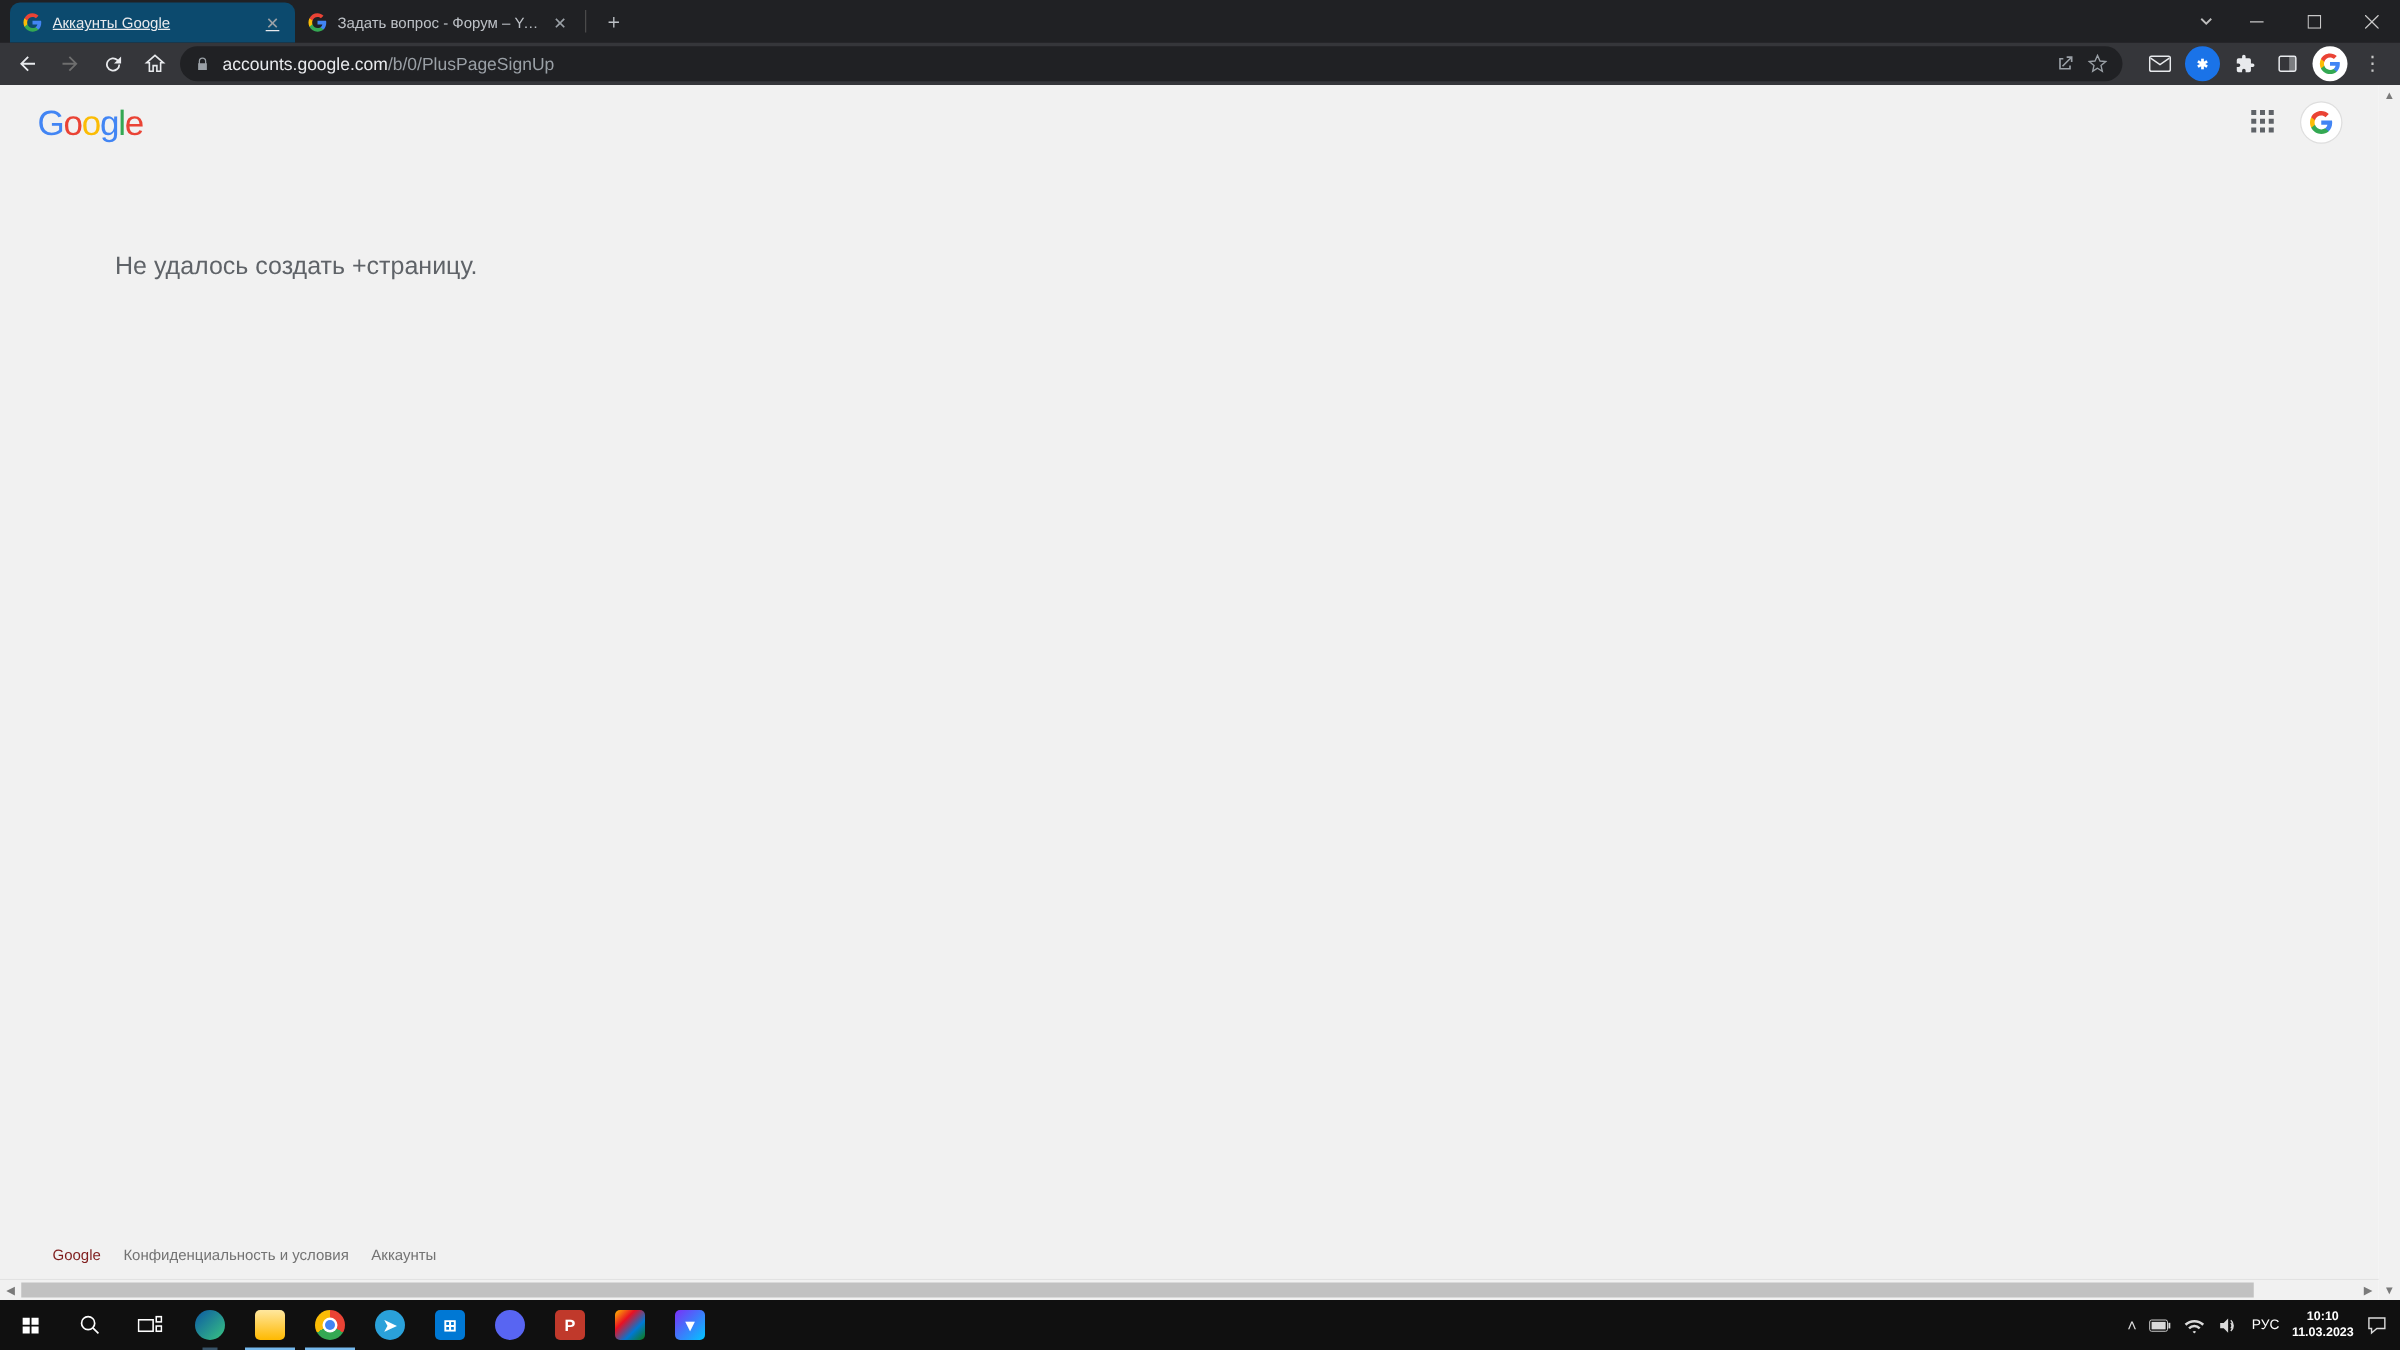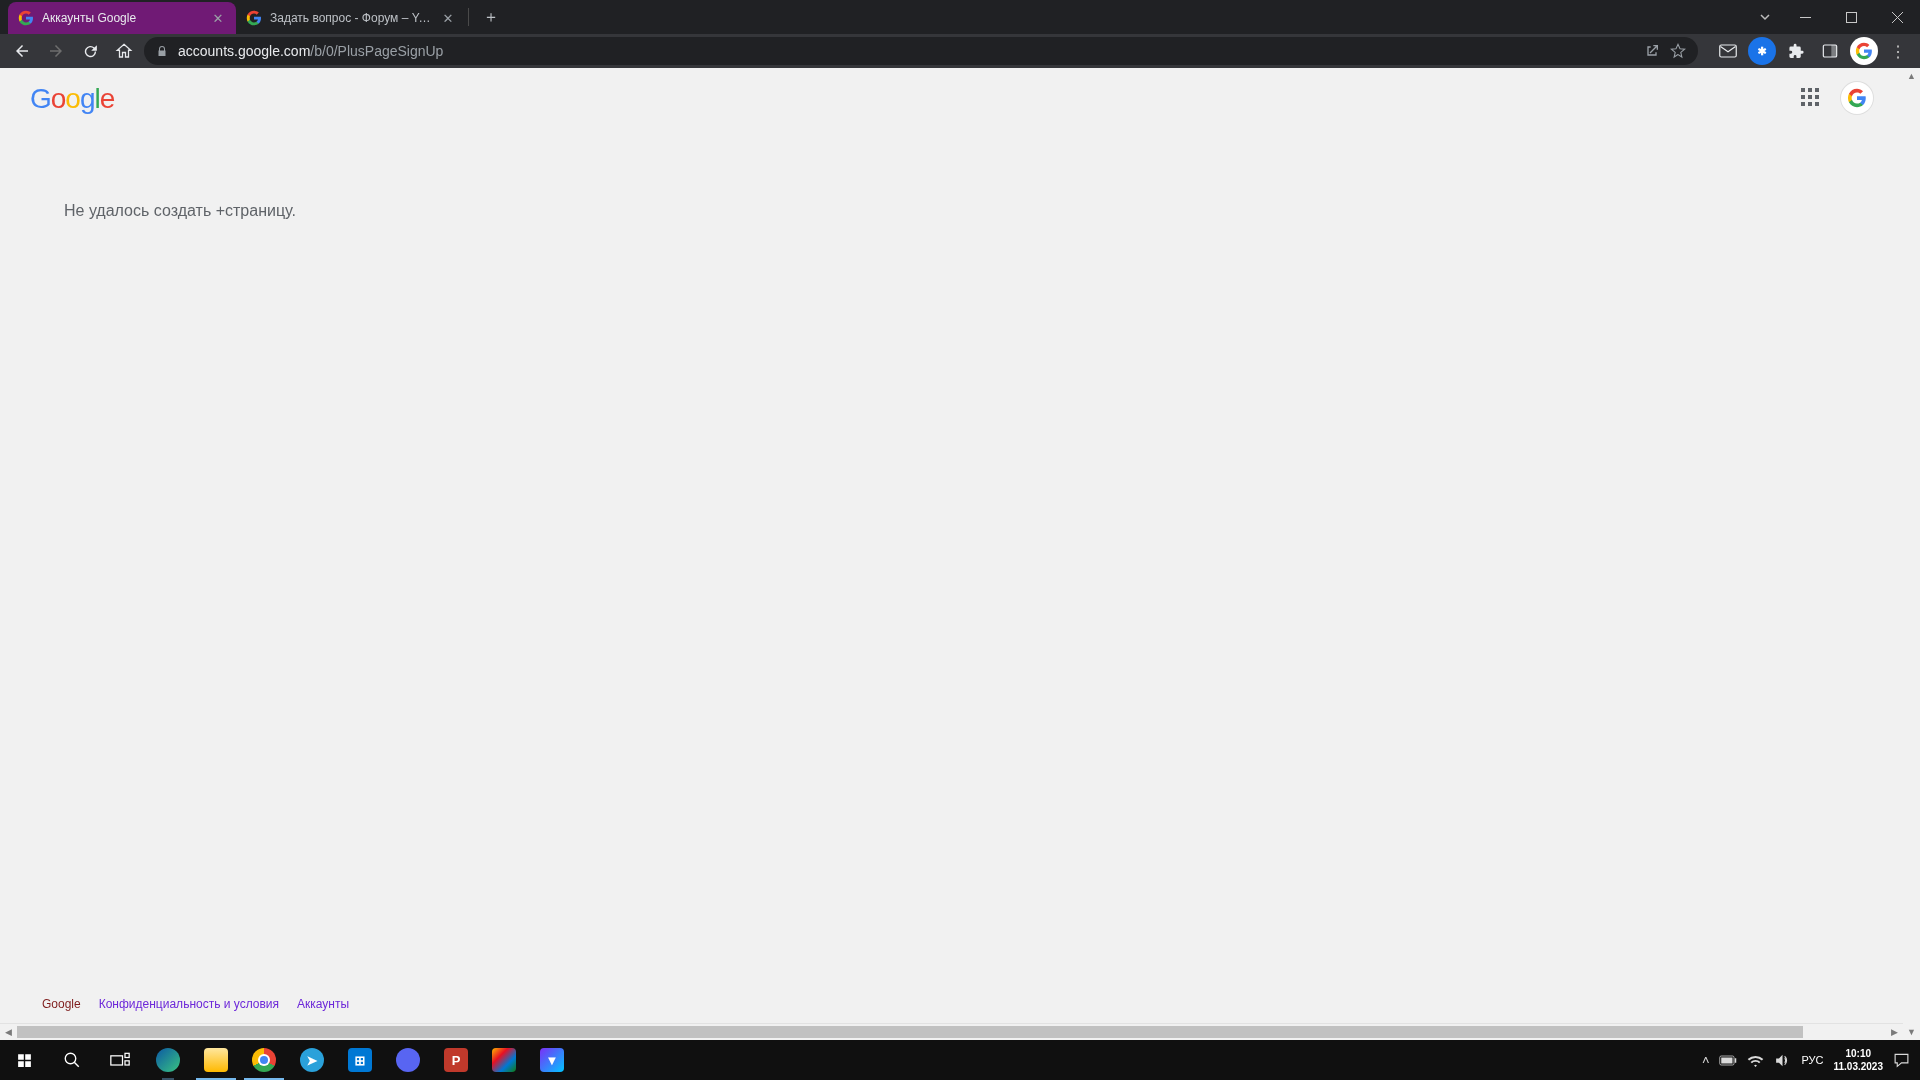--- a/index.html
+++ b/index.html
@@ -2,21 +2,21 @@
 <html><head>
 <meta charset="utf-8">
 <style>
   * { margin:0; padding:0; box-sizing:border-box; font-family: "Segoe UI", Arial, sans-serif; }
   html,body { width:1920px; height:1080px; overflow:hidden; background:#202124; }
 
   
   .chrome { width:1920px; height:1080px; display:flex; flex-direction:column; }
   .tabbar { height:34px; background:#202124; display:flex; align-items:flex-end; padding-left:8px; position:relative; }
   .tab { height:32px; display:flex; align-items:center; padding:0 10px; font-size:12px; color:#bdc1c6; max-width:230px; min-width:228px; gap:8px; position:relative; }
-  .tab.active { background:#701a75; border-radius:8px 8px 0 0; color:#e8eaed; }
+  .tab.active { background:#0c4a6e; border-radius:8px 8px 0 0; color:#e8eaed;text-decoration:underline; }
   .tab .favicon { width:16px; height:16px; flex:0 0 16px; }
   .tab .title { flex:1; white-space:nowrap; overflow:hidden; text-overflow:ellipsis; }
   .tab .close { width:16px; height:16px; display:flex; align-items:center; justify-content:center; color:#9aa0a6; font-size:13px; }
   .tab-sep { width:1px; height:18px; background:#4a4a4a; align-self:center; margin:0 2px; }
   .newtab { width:28px; height:28px; display:flex; align-items:center; justify-content:center; color:#bdc1c6; font-size:16px; margin-left:6px; align-self:center;}
   .winctrls { position:absolute; right:0; top:0; height:34px; display:flex; }
   .winctrls .wc { width:46px; height:34px; display:flex; align-items:center; justify-content:center; color:#c8c8c8; font-size:12px; }
   .winctrls .chev { width:34px; }
 
   .toolbar { height:34px; background:#35363a; display:flex; align-items:center; padding:16px 8px; gap:6px; }
@@ -47,24 +47,24 @@
   .g-logo span:nth-child(1){color:#4285F4;}
   .g-logo span:nth-child(2){color:#EA4335;}
   .g-logo span:nth-child(3){color:#FBBC05;}
   .g-logo span:nth-child(4){color:#4285F4;}
   .g-logo span:nth-child(5){color:#34A853;}
   .g-logo span:nth-child(6){color:#EA4335;}
   .g-right { display:flex; align-items:center; gap:20px; }
   .apps-grid { width:20px; height:20px; display:grid; grid-template-columns:repeat(3,4px); grid-template-rows:repeat(3,4px); gap:3px; }
   .apps-grid i { background:#5f6368; width:4px; height:4px; }
   .avatar { width:32px; height:32px; border-radius:50%; background:#fff; display:flex; align-items:center; justify-content:center; box-shadow:0 0 0 1px rgba(0,0,0,.08);}
-  .msg { padding:74px 0 0 64px; font-size:16px; color:#5f6368; }
+  .msg { padding:74px 0 0 64px; font-size:20px; color:#5f6368;margin-left:28px; }
   .g-footer { height:38px; display:flex; align-items:center; gap:18px; padding:0 42px; font-size:12px; }
   .g-footer .muted { color:#7f1d1d; }
-  .g-footer .link { color:#6d28d9; }
+  .g-footer .link { color:#737373; }
   .hscroll { height:17px; background:#f1f1f1; position:relative; border-top:1px solid #e2e2e2; margin-right:17px;}
   .hscroll .thumb { position:absolute; left:17px; right:100px; top:2px; bottom:2px; background:#c1c1c1; }
   .hscroll .arrow { position:absolute; top:0; bottom:0; width:17px; display:flex; align-items:center; justify-content:center; font-size:9px; color:#7a7a7a;}
   .hscroll .arrow.left{left:0;} .hscroll .arrow.right{right:0;}
 
   
   .taskbar { height:40px; background:#101010; display:flex; align-items:center; color:#fff; position:relative; }
   .tb-left { display:flex; align-items:center; height:100%; }
   .tb-item { width:48px; height:40px; display:flex; align-items:center; justify-content:center; position:relative; }
   .tb-item.active::after { content:""; position:absolute; left:4px; right:4px; bottom:0; height:2px; background:#76b9ed; }

